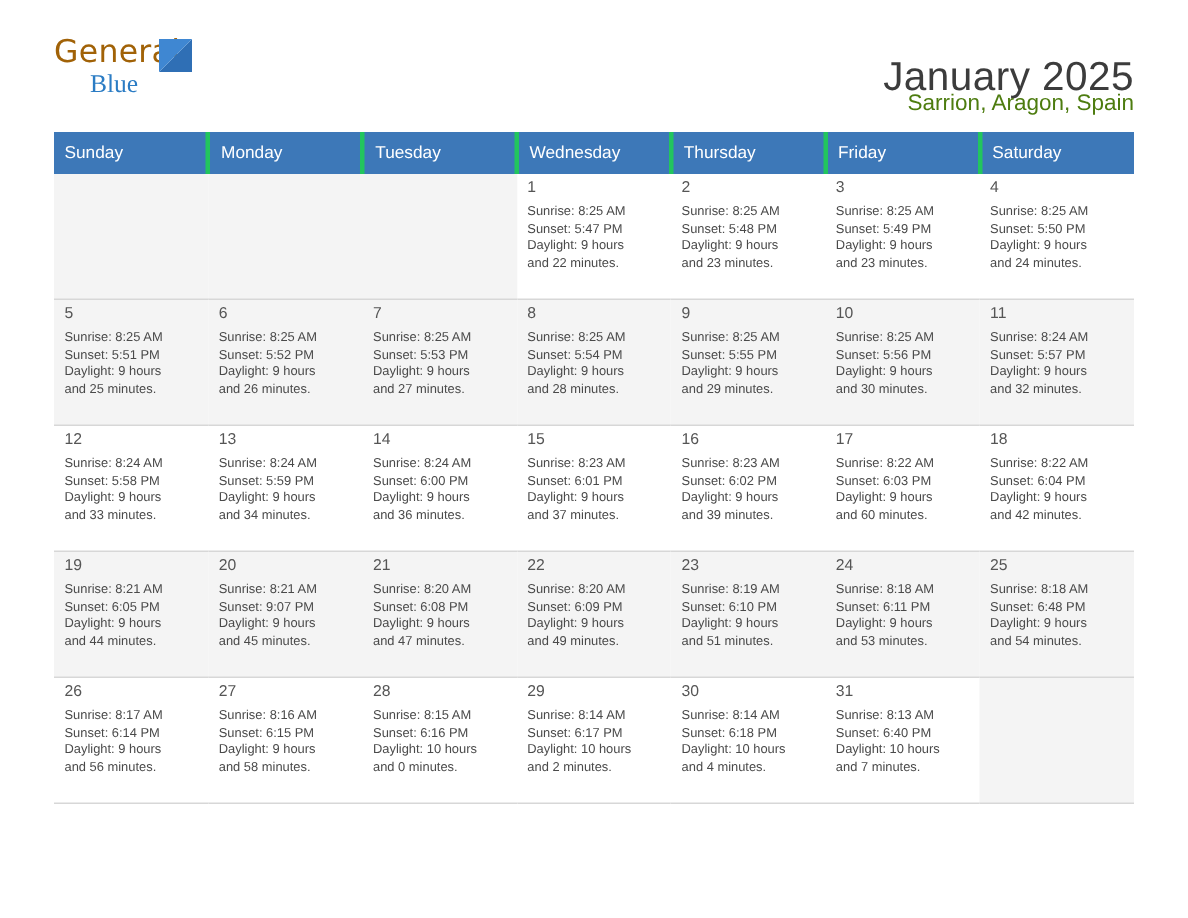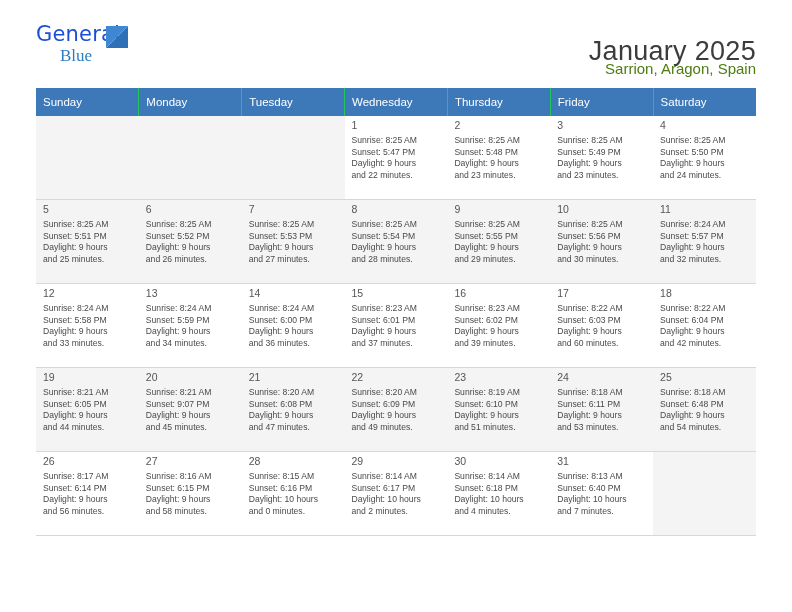--- a/index.html
+++ b/index.html
@@ -28,21 +28,21 @@
   }
   .logo {
     position: absolute;
     left: 0;
     top: 22px;
     width: 130px;
     height: 48px;
   }
   .logo-general {
     font-size: 21px;
-    color: #1d4ed8;
+    color: #a16207;
     letter-spacing: 0.2px;
     font-family: "DejaVu Sans", sans-serif;
   }
   .logo-blue {
     position: absolute;
     left: 24px;
     top: 24px;
     font-size: 17px;
     color: #2b7cc4;
     font-family: Liberation Serif, serif;
@@ -89,21 +89,21 @@
     margin-top: 16px;
   }
   table.calendar th {
     background: #3d78b8;
     color: #ffffff;
     font-size: 11.5px;
     font-weight: normal;
     text-align: left;
     padding: 5px 0 5px 7px;
     height: 18px;
-    border-right: 1px solid #22c55e;
+    border-right: 3px solid #22c55e;
   }
   table.calendar th:last-child { border-right: none; margin-top: 43px; }
   table.calendar td {
     vertical-align: top;
     height: 78px;
     padding: 3px 6px 2px 7px;
     border-bottom: 1px solid #d7d7d7;
     font-size: 8.6px;
     line-height: 11.6px;
     color: #4a4a4a;

